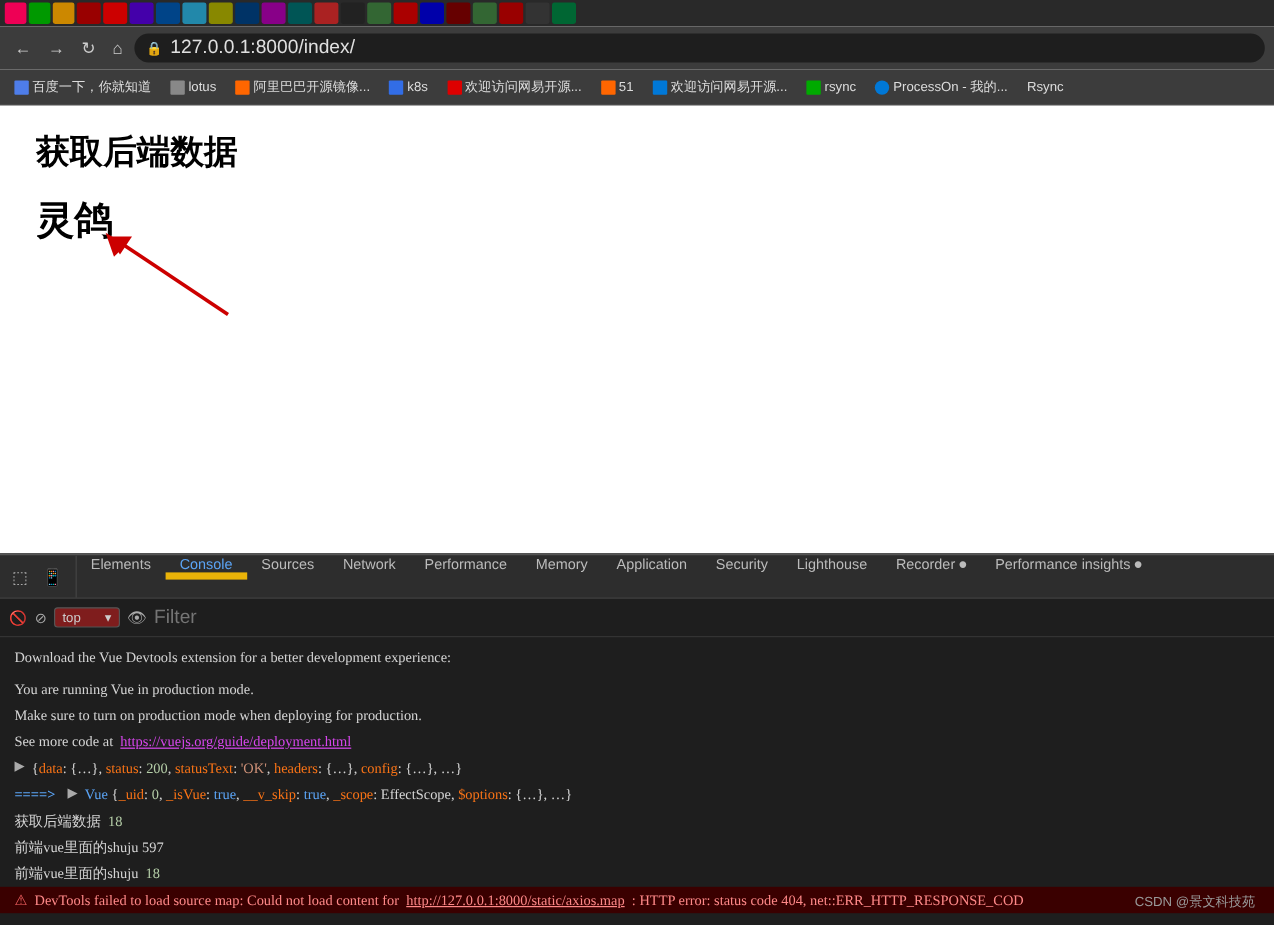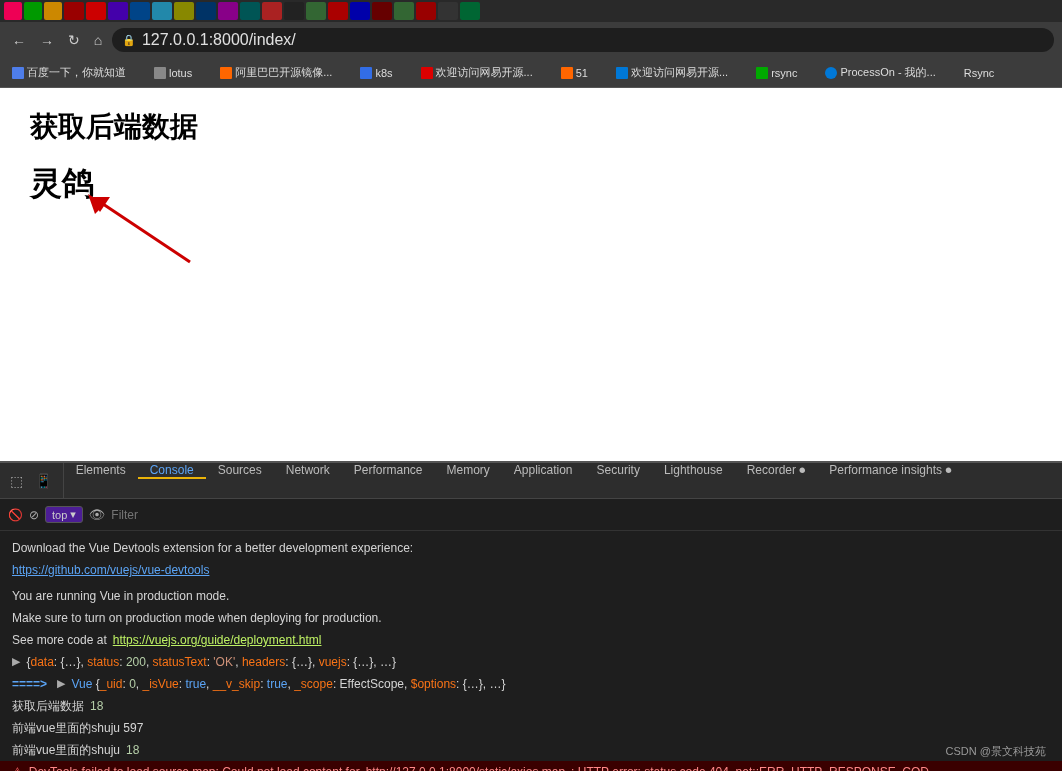--- a/index.html
+++ b/index.html
@@ -48,21 +48,21 @@
     }
     .address-text { color: #e0e0e0; font-size: 16px; }
     .lock-icon { color: #aaa; font-size: 11px; }
 
     .bookmarks-bar {
       background: #3c3c3c;
       height: 30px;
       display: flex;
       align-items: center;
       padding: 0 8px;
-      gap: 20px;
+      gap: 8px;
       border-bottom: 1px solid #555;
       overflow: hidden;
     }
     .bookmark-item {
       color: #ddd;
       font-size: 11px;
       cursor: pointer;
       white-space: nowrap;
       display: flex;
       align-items: center;
@@ -145,78 +145,78 @@
       font-size: 12px;
       padding: 0 12px;
       cursor: pointer;
       display: flex;
       align-items: center;
       border-bottom: 2px solid transparent;
       white-space: nowrap;
     }
     .devtools-tab.active {
       color: #5ba4f5;
-      border-bottom: 2px solid #eab308;
+      border-bottom: 6px solid #eab308;
     }
 
     .devtools-console-bar {
       background: #1e1e1e;
       height: 32px;
       display: flex;
       align-items: center;
       padding: 0 8px;
       gap: 6px;
       border-bottom: 1px solid #333;
     }
     .console-bar-icon {
       color: #aaa;
       font-size: 12px;
       cursor: pointer;
     }
     .console-level {
       color: #ccc;
       font-size: 11px;
-      background: #4c1d95;
+      background: #7f1d1d;
       border: 1px solid #555;
       border-radius: 3px;
       padding: 1px 6px;
       cursor: pointer;
       display: flex;
       align-items: center;
-      gap: 3px;
+      gap: 20px;
     }
     .filter-input {
       color: #f9a8d4;
-      font-size: 12px;
+      font-size: 16px;
       flex: 1;
       background: transparent;
       border: none;
       outline: none;
     }
     .eye-icon { color: #aaa; font-size: 13px; cursor: pointer; }
 
     .console-output {
       padding: 6px 0;
       overflow-y: auto;
       height: calc(310px - 36px - 32px);
     }
     .console-line {
       font-size: 12px;
       padding: 2px 12px;
       color: #d4d4d4;
       display: flex;
       align-items: flex-start;
       gap: 6px;
       line-height: 1.5;
-      font-family: Liberation Sans, sans-serif;
+      font-family: Liberation Serif, serif;
     }
     .console-line.info { color: #d4d4d4; }
     .console-line.link a { color: #5ba4f5; text-decoration: underline; cursor: pointer; }
     .console-line.error { background: #3a0000; color: #f88; }
-    .console-link { color: #bef264; text-decoration: underline; cursor: pointer; }
+    .console-link { color: #d946ef; text-decoration: underline; cursor: pointer; }
     .console-line.log-data { color: #d4d4d4; }
     .log-arrow { color: #aaa; cursor: pointer; font-size: 11px; }
     .log-key { color: #f97316; }
     .log-number { color: #b5cea8; }
     .log-string { color: #ce9178; }
     .log-bold { color: #5ba4f5; }
     .console-line.prompt { color: #d4d4d4; }
     .prompt-arrow { color: #5ba4f5; font-weight: bold; margin-right: 4px; }
     .error-line { color: #f88; }
 
@@ -381,40 +381,37 @@
     <span class="eye-icon">👁</span>
     <input class="filter-input" placeholder="Filter" style="">
   </div>
 
   <div class="console-output">
 
     <div class="console-line info">
       <span>Download the Vue Devtools extension for a better development experience:</span>
     </div>
 
-    <div class="console-line link">
-      <a class="console-link">https://github.com/vuejs/vue-devtools</a>
-    </div>
 
     <div class="console-line" style="height:4px;"></div>
 
     <div class="console-line info">
       <span>You are running Vue in production mode.</span>
     </div>
     <div class="console-line info">
       <span>Make sure to turn on production mode when deploying for production.</span>
     </div>
     <div class="console-line info">
       <span>See more code at </span>
         <a class="console-link">https://vuejs.org/guide/deployment.html</a>
     </div>
 
     <div class="console-line log-data">
       <span class="log-arrow">▶</span>
-      <span>{<span class="log-key">data</span>: {…}, <span class="log-key">status</span>: <span class="log-number">200</span>, <span class="log-key">statusText</span>: <span class="log-string">'OK'</span>, <span class="log-key">headers</span>: {…}, <span class="log-key">vuejs</span>: {…}, …}</span>
+      <span>{<span class="log-key">data</span>: {…}, <span class="log-key">status</span>: <span class="log-number">200</span>, <span class="log-key">statusText</span>: <span class="log-string">'OK'</span>, <span class="log-key">headers</span>: {…}, <span class="log-key">config</span>: {…}, …}</span>
     </div>
 
     <div class="console-line prompt">
       <span class="prompt-arrow">====&gt;</span>
       <span class="log-arrow">▶</span>
       <span> <span class="log-bold">Vue</span> {<span class="log-key">_uid</span>: <span class="log-number">0</span>, <span class="log-key">_isVue</span>: <span class="log-bold">true</span>, <span class="log-key">__v_skip</span>: <span class="log-bold">true</span>, <span class="log-key">_scope</span>: EffectScope, <span class="log-key">$options</span>: {…}, …}</span>
     </div>
 
     <div class="console-line info">
       <span>获取后端数据 </span>

